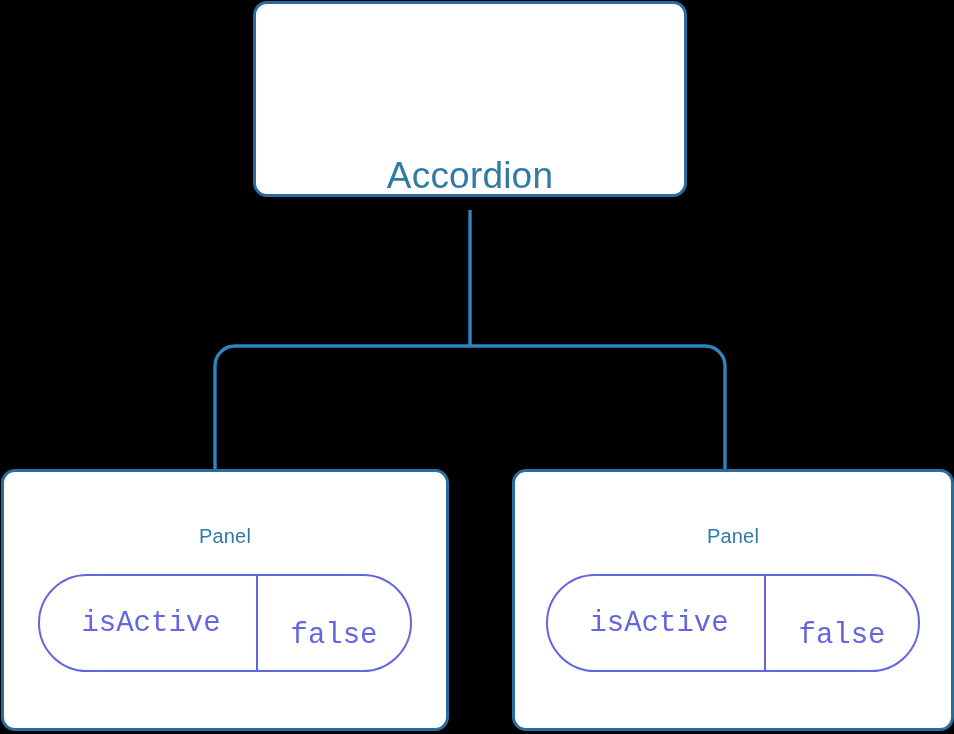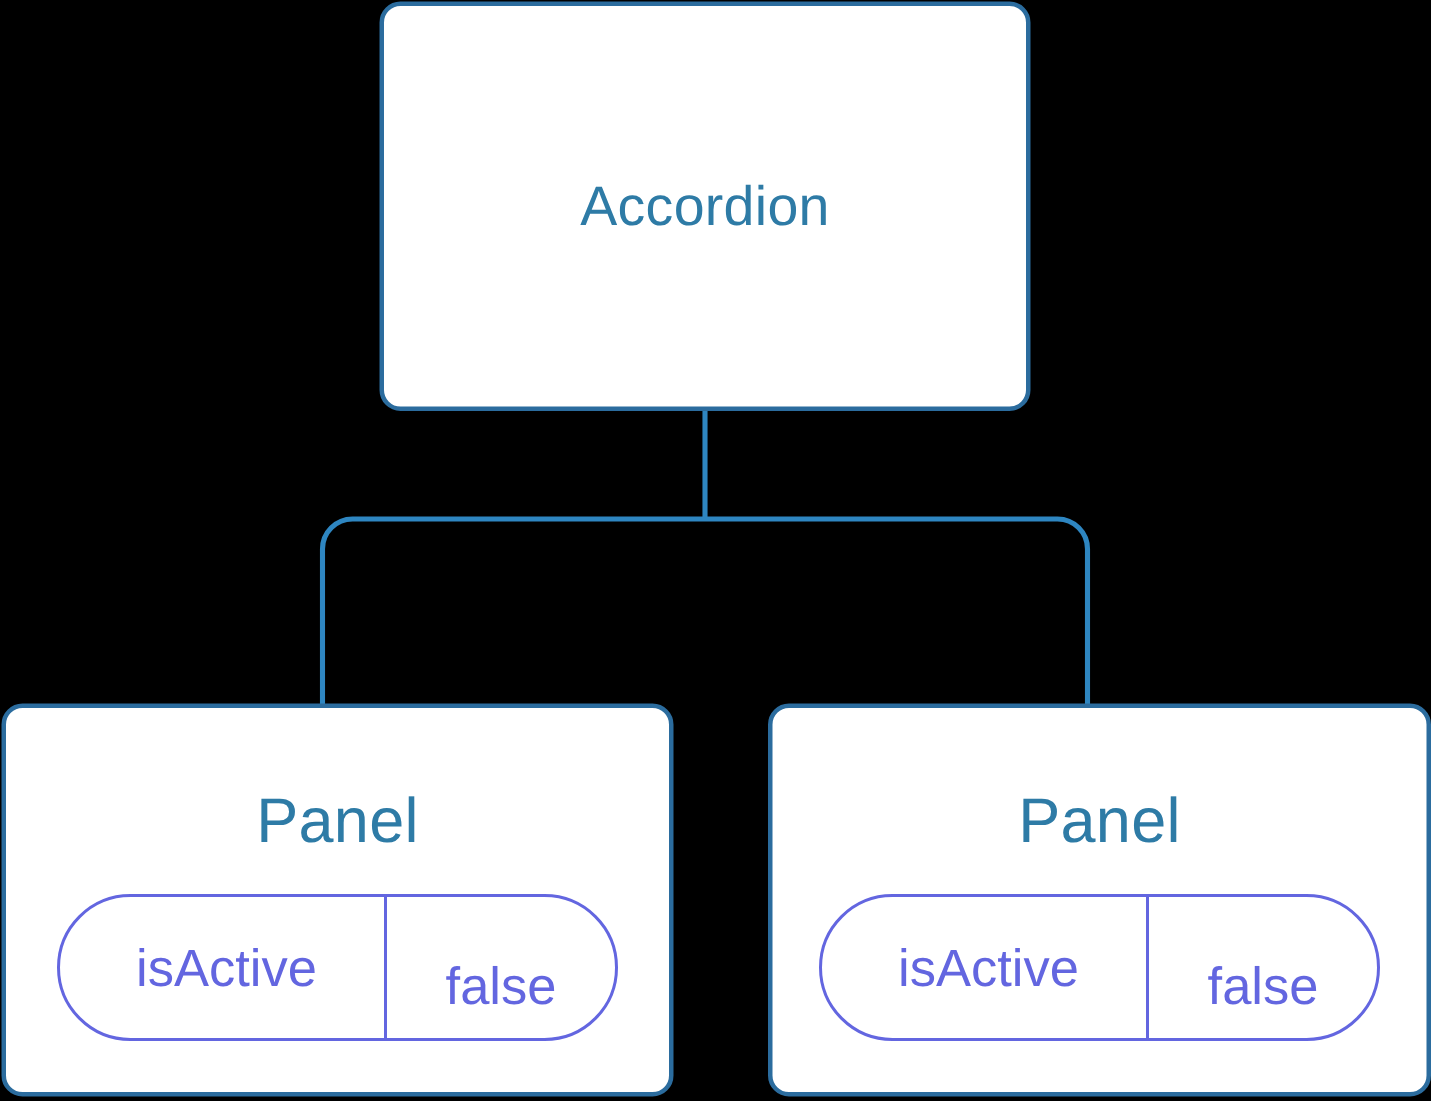--- a/index.html
+++ b/index.html
@@ -40,22 +40,22 @@
     border-radius: 14px;
     display: flex;
     flex-direction: column;
     align-items: center;
   }
 
   #node-accordion {
     left: 253px;
     top: 1px;
     width: 434px;
-    height: 273px;
-    justify-content: center;
+    height: 196px;
+    justify-content: flex-end;
   }
 
   #node-panel-0 {
     left: 1px;
     top: 469px;
     width: 448px;
     height: 262px;
     justify-content: flex-start;
   }
 
@@ -74,21 +74,21 @@
     line-height: 1;
     text-align: center;
     white-space: nowrap;
   }
 
   #node-accordion .component-title {
     font-size: 37px;
   }
 
   .panel-node .component-title {
-    font-size: 42px;
+    font-size: 20px;
     margin-top: 54px;
   }
 
   
   .state-pill {
     margin-top: 28px;
     height: 98px;
     box-sizing: border-box;
     border: 2px solid #6366e0;
     border-radius: 49px;
@@ -99,24 +99,25 @@
 
   .panel-node .state-pill {
     width: 374px;
   }
 
   .state-pill-cell {
     display: flex;
     align-items: center;
     justify-content: center;
     color: #6366e0;
-    font-size: 35px;
+    font-size: 29px;
     line-height: 1;
     white-space: nowrap;
     box-sizing: border-box;
+    font-family: Liberation Mono, monospace;
   }
 
   .state-pill-key {
     flex: 0 0 216px;
     padding-left: 6px;
   }
 
   .state-pill-divider {
     flex: 0 0 0px;
     width: 0;

